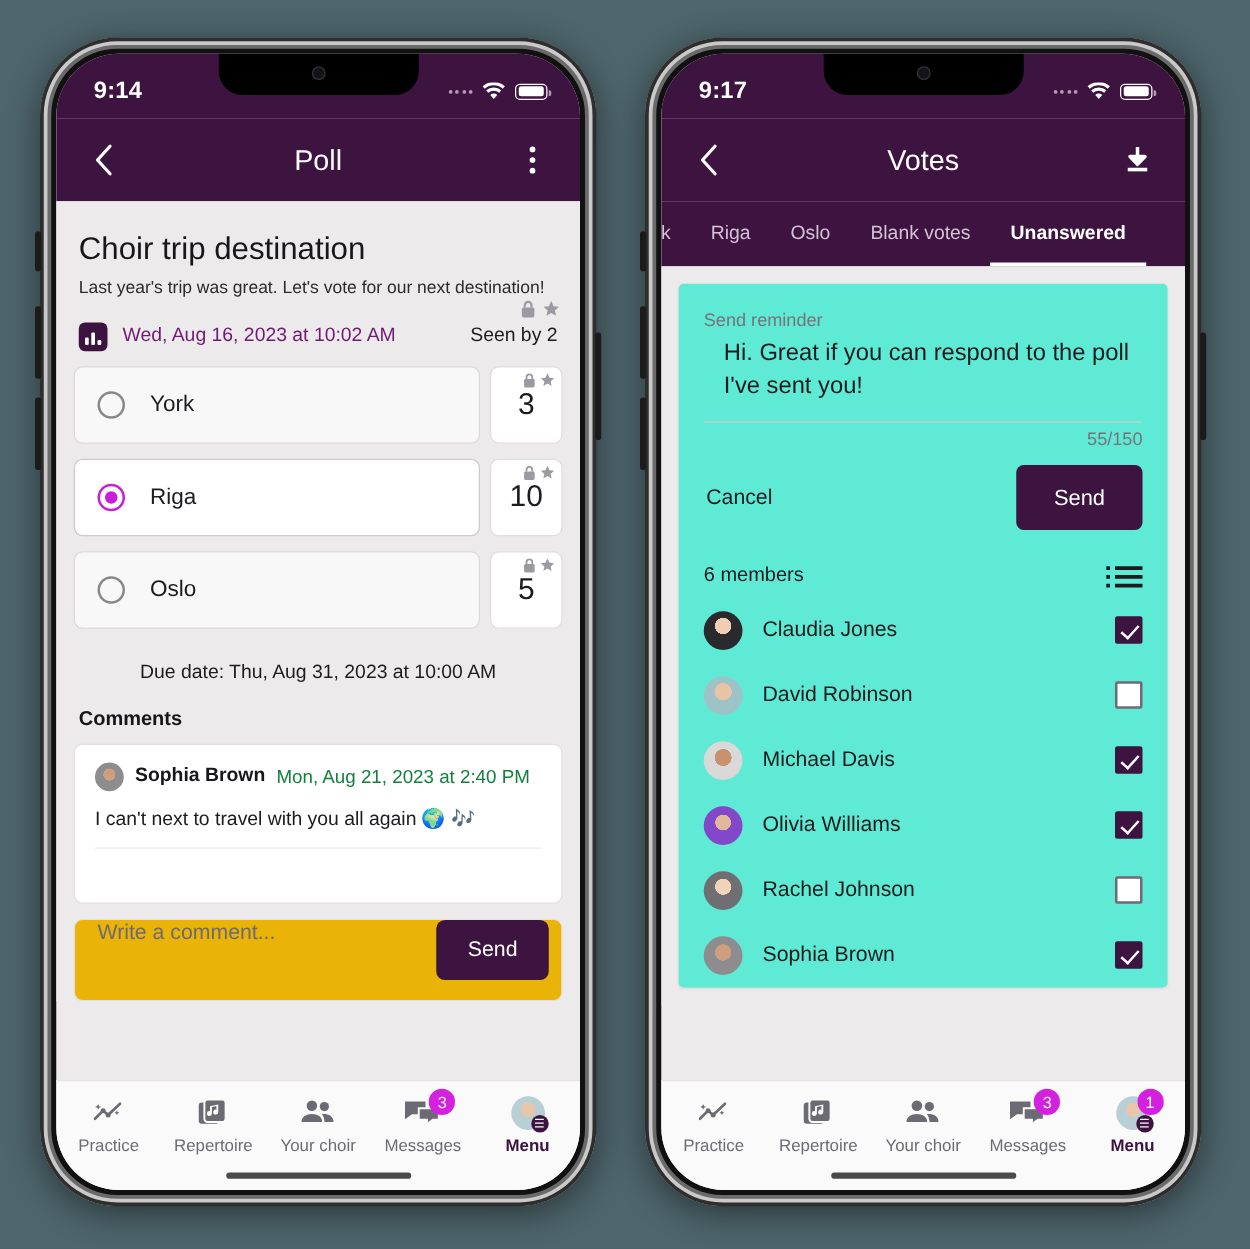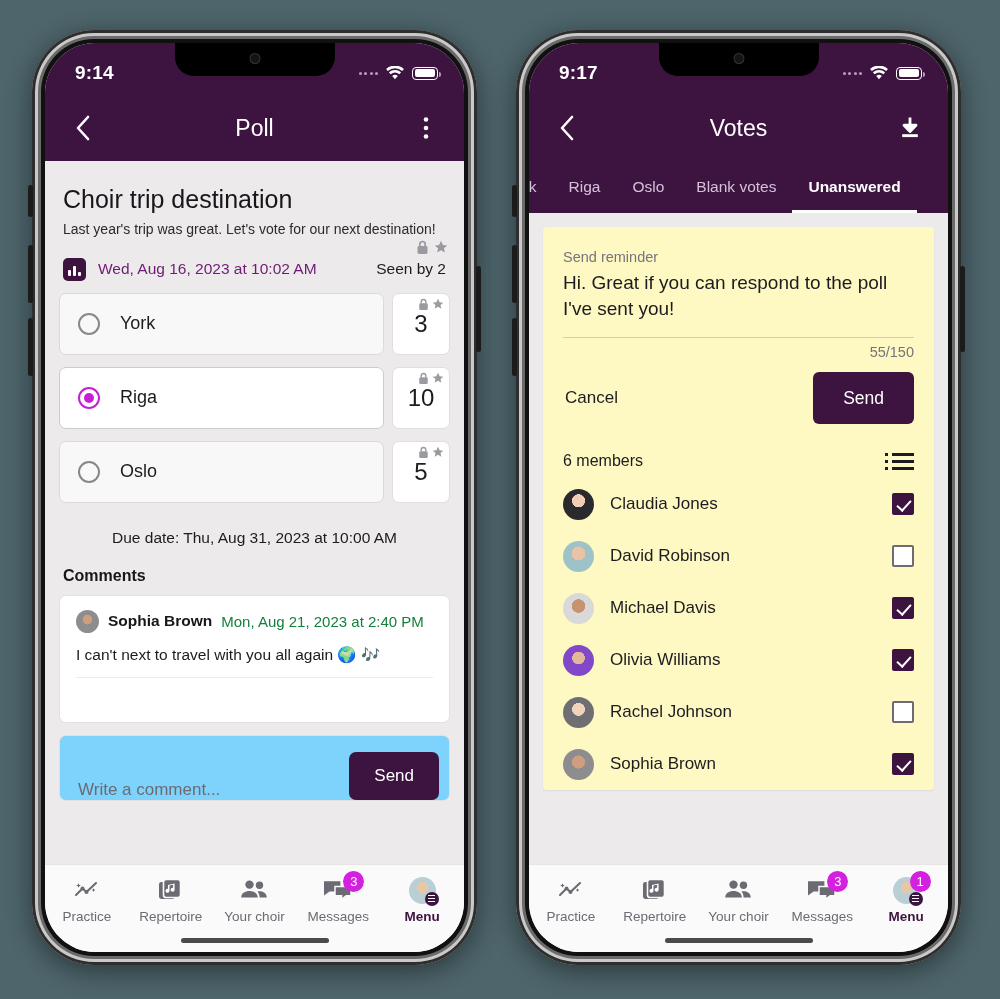--- a/index.html
+++ b/index.html
@@ -156,22 +156,22 @@
     background:#fff; border:1px solid #e4e0e0; border-radius:7px; padding: 14px 16px 0;
     height: 128px;
   }
   .c-head { display:flex; align-items:center; gap:9px; }
   .avatar { width:23px; height:23px; border-radius:50%; flex:none; overflow:hidden; position:relative; }
   .c-name { font-size:15.5px; font-weight:700; color:#17161a; }
   .c-time { font-size:15px; color:#15803d; }
   .c-text { font-size:15.5px; color:#1c1b1f; padding: 13px 0 13px; border-bottom:1px solid #eceaea; }
 
   .composer {
-    background:#7dd3fc; border:1px solid #e4e0e0; border-radius:7px; margin-top: 12px;
-    height: 66px; display:flex; align-items:flex-end; padding: 0 10px 0 18px;
+    background:#eab308; border:1px solid #e4e0e0; border-radius:7px; margin-top: 12px;
+    height: 66px; display:flex; align-items:flex-start; padding: 0 10px 0 18px;
   }
   .composer input {
     border:0; outline:0; flex:1; font-size:17px; color:#1c1b1f;
     font-family:"Liberation Sans", sans-serif; background:transparent;
   }
   .composer input::placeholder { color:#6d6a72; }
   .send-btn {
     background:#3d1340; color:#fff; border:0; border-radius:7px;
     height: 48px; padding: 0 25px; font-size:17px; cursor:pointer;
     font-family:"Liberation Sans", sans-serif;
@@ -193,26 +193,26 @@
     padding: 0 5px; font-weight:400;
   }
   .homebar {
     position:absolute; left:50%; transform:translateX(-50%); bottom: 9px;
     width: 148px; height:5px; border-radius:3px; background:#4a4a4a;
   }
 
   
   .body2 { background:#eceaea; padding: 14px; height:100%; }
   .card {
-    background:#fef9c3; border-radius:4px; padding: 22px 20px 0;
+    background:#5eead4; border-radius:4px; padding: 22px 20px 0;
     box-shadow: 0 1px 2px rgba(0,0,0,.07);
     height: 100%;
   }
   .rem-label { font-size:14.5px; color:#76737b; }
-  .rem-text { font-size:19px; color:#1c1b1f; line-height:1.35; padding-top:5px; }
+  .rem-text { font-size:19px; color:#1c1b1f; line-height:1.35; padding-top:5px;margin-left:16px; }
   .rem-rule { border-bottom:1px solid #cfcccc; margin-top: 16px; }
   .rem-count { text-align:right; font-size:14.5px; color:#76737b; padding-top: 6px; }
   .rem-actions { display:flex; align-items:center; padding-top: 12px; }
   .cancel-btn {
     background:transparent; border:0; font-size:17px; color:#1c1b1f; cursor:pointer;
     font-family:"Liberation Sans", sans-serif; padding: 6px 2px;
   }
   .send2 { margin-left:auto; background:#3d1340; color:#fff; border:0; border-radius:6px;
     height:52px; padding: 0 30px; font-size:17.5px; cursor:pointer;
     font-family:"Liberation Sans", sans-serif; }

